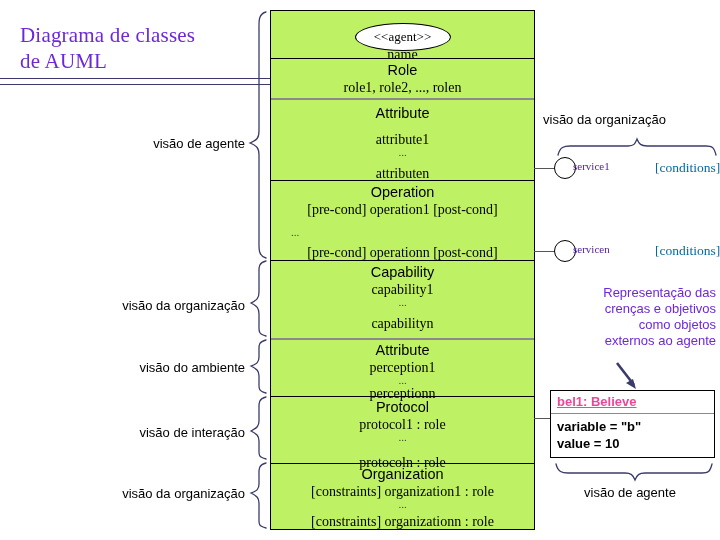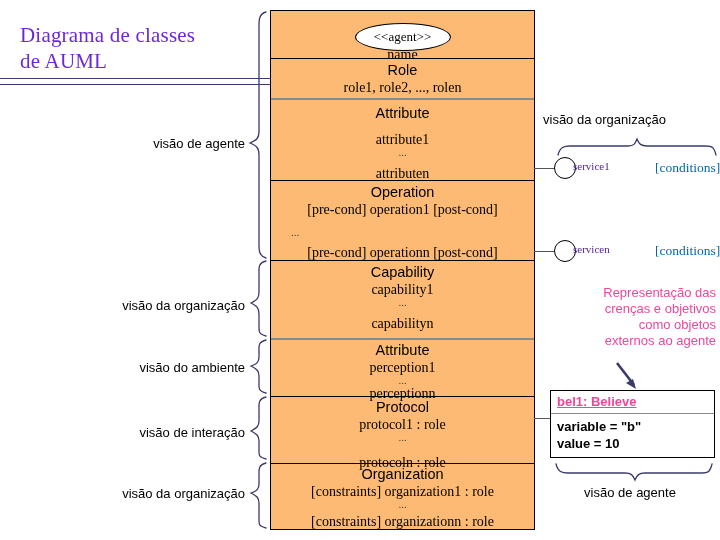--- a/index.html
+++ b/index.html
@@ -40,21 +40,21 @@
 
   
   #class-box {
     position: absolute;
     left: 270px;
     top: 10px;
     width: 265px;
     height: 520px;
     border: 1.6px solid #000000;
     box-sizing: border-box;
-    background: #fdba74;
+    background: #bef264;
   }
   .compartment {
     position: absolute;
     left: 0;
     width: 100%;
     box-sizing: border-box;
     text-align: center;
   }
   .sep {
     position: absolute;
@@ -183,21 +183,21 @@
   
   #annotation {
     position: absolute;
     left: 540px;
     top: 285px;
     width: 176px;
     text-align: right;
     font-family: "Liberation Sans", sans-serif;
     font-size: 13px;
     line-height: 16px;
-    color: #ec4899;
+    color: #6d28d9;
   }
 
   
   #belief-box {
     position: absolute;
     left: 550px;
     top: 390px;
     width: 165px;
     border: 1.4px solid #000000;
     box-sizing: border-box;

